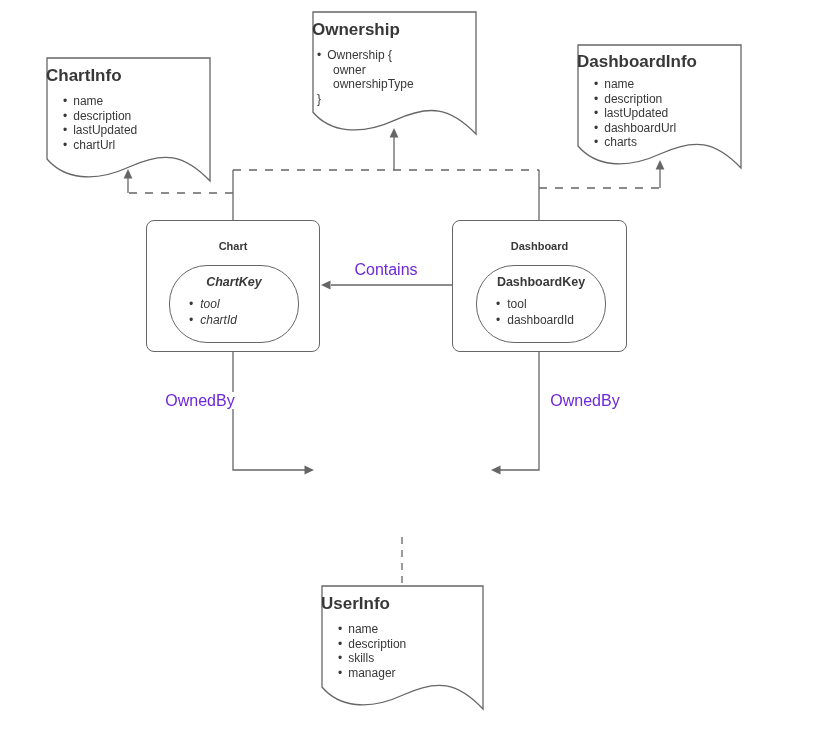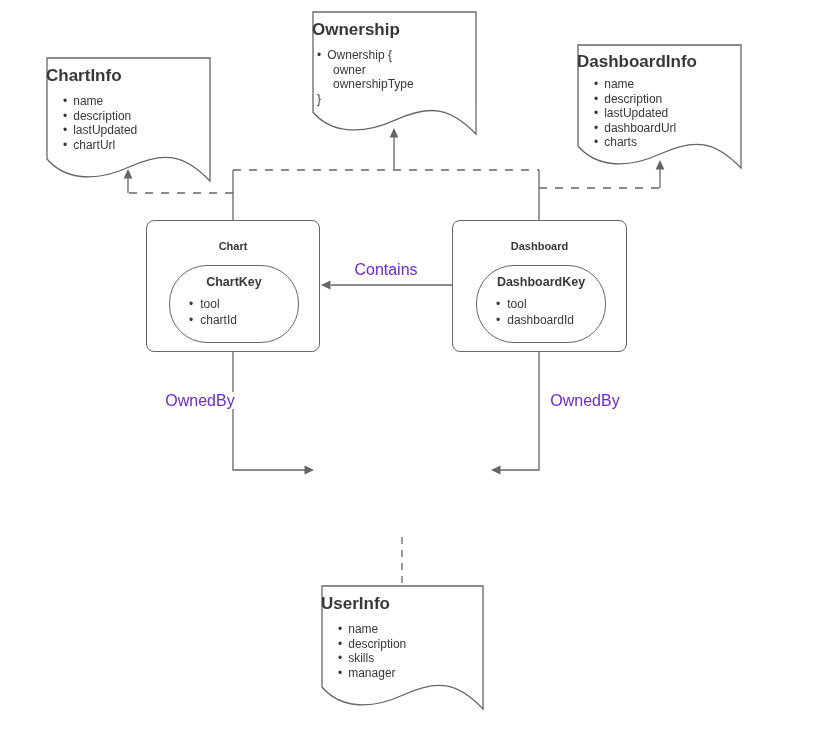--- a/index.html
+++ b/index.html
@@ -119,21 +119,21 @@
     <ul class="doc-list">
       <li>name</li>
       <li>description</li>
       <li>skills</li>
       <li>manager</li>
     </ul>
   </div>
 
   <div class="node entity" style="left:146px;top:220px;width:174px;height:132px;">
     <div class="entity-title">Chart</div>
-    <div class="key" style="left:22px;top:44px;width:130px;height:78px;">
+    <div class="key" style="left:22px;top:44px;width:130px;height:78px;font-style:italic;">
       <div class="key-title">ChartKey</div>
       <ul class="key-list">
         <li>tool</li>
         <li>chartId</li>
       </ul>
     </div>
   </div>
 
   <div class="node entity" style="left:452px;top:220px;width:175px;height:132px;">
     <div class="entity-title">Dashboard</div>

